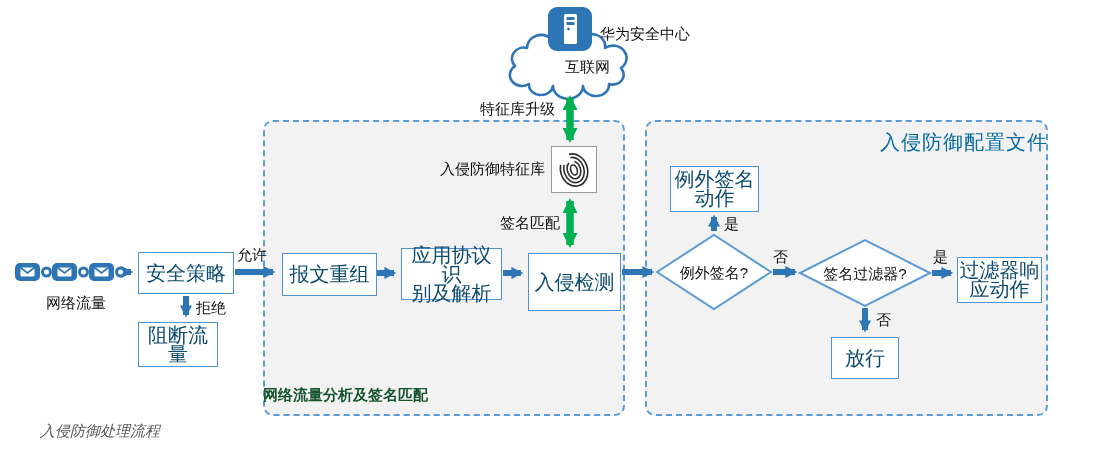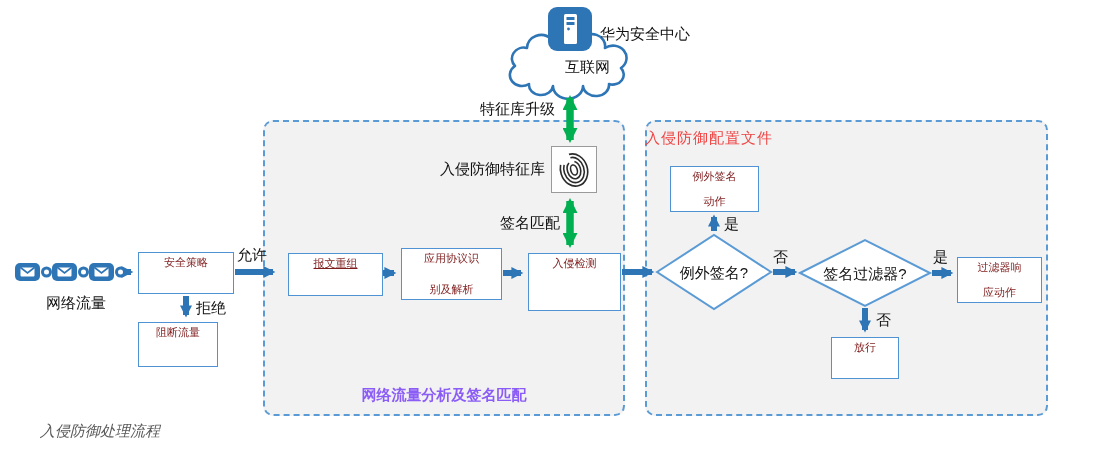--- a/index.html
+++ b/index.html
@@ -1,27 +1,27 @@
 <!DOCTYPE html>
 <html><head>
 <meta charset="utf-8">
 <style>
   * { margin:0; padding:0; box-sizing:border-box; }
   html,body { background:#fff; }
   body { font-family:"Liberation Sans","DejaVu Sans",sans-serif; }
   .canvas { position:relative; width:1096px; height:449px; background:#fff; overflow:hidden; }
 
   .panel { position:absolute; background:#f2f2f2; border:2px dashed #5b9bd5; border-radius:10px; z-index:1; }
-  .panel-caption { position:absolute; text-align:center; font-weight:bold; font-size:15px; color:#8b5cf6; z-index:3; }
-  .panel-title { position:absolute; text-align:left; font-size:15px; color:#ef4444; z-index:3; letter-spacing:1px; }
+  .panel-caption { position:absolute; font-weight:bold; font-size:15px; color:#14532d; z-index:3; }
+  .panel-title { position:absolute; text-align:right; font-size:20px; color:#0369a1; z-index:3; letter-spacing:1px; }
 
   svg.overlay { position:absolute; left:0; top:0; z-index:2; pointer-events:none; }
 
   .box { position:absolute; background:#fff; border:1.6px solid #4f93d4; display:flex; flex-direction:column;
-         align-items:center; justify-content:space-between; font-size:11px; color:#7f1d1d; z-index:3;
+         align-items:center; justify-content:center; font-size:20px; color:#0c4a6e; z-index:3;
          line-height:19px; text-align:center; }
   .lbl { position:absolute; font-size:15px; color:#111; z-index:3; white-space:nowrap; }
   .lbl.right { text-align:right; }
   .lbl.center { text-align:right; }
   .diamond-label { position:absolute; font-size:15px; color:#111; z-index:3; text-align:center; }
 
   .icon-wrap { position:absolute; z-index:3; }
   .fp-box { position:absolute; background:#fefefe; border:1.6px solid #9a9a9a; z-index:3;
             display:flex; align-items:center; justify-content:center; }
   .caption { position:absolute; font-style:italic; font-size:15px; color:#595959; z-index:3; }
@@ -119,21 +119,21 @@
 
   <div class="box" style="left:138px; top:252px; width:96px; height:42px;">
     <span>安全策略</span>
   </div>
   <div class="lbl" style="left:237px; top:246px;">允许</div>
   <div class="lbl" style="left:196px; top:299px;">拒绝</div>
   <div class="box" style="left:138px; top:322px; width:80px; height:45px;">
     <span>阻断流量</span>
   </div>
 
-  <div class="box" style="left:288px; top:253px; width:95px; height:43px;text-decoration:underline;">
+  <div class="box" style="left:282px; top:253px; width:95px; height:43px;">
     <span>报文重组</span>
   </div>
   <div class="box" style="left:401px; top:248px; width:101px; height:52px;">
     <span>应用协议识</span>
     <span>别及解析</span>
   </div>
   <div class="box" style="left:528px; top:253px; width:93px; height:58px;">
     <span>入侵检测</span>
   </div>
 

